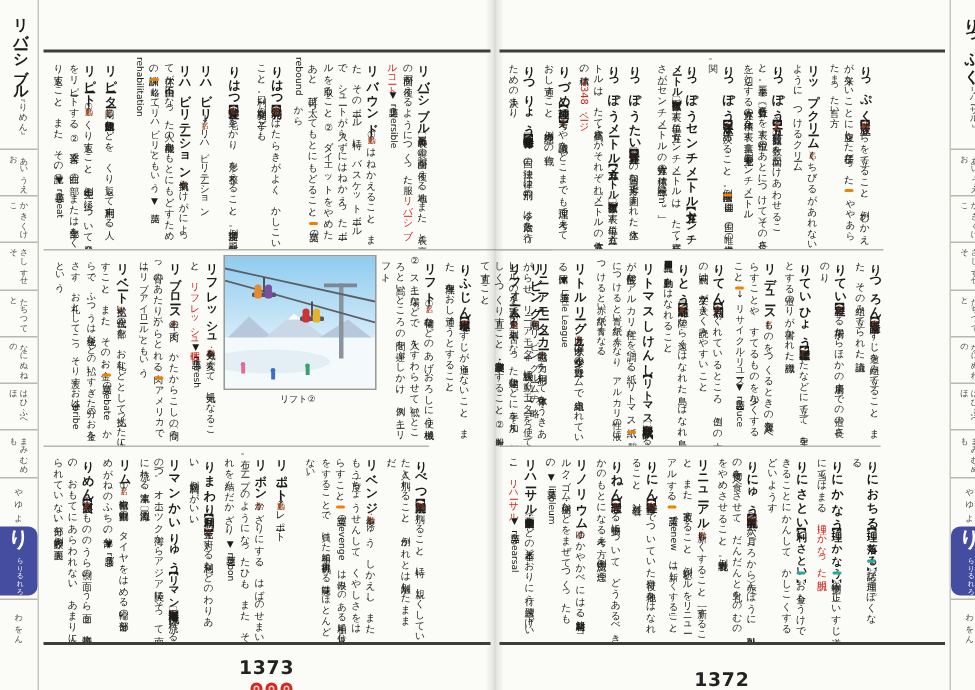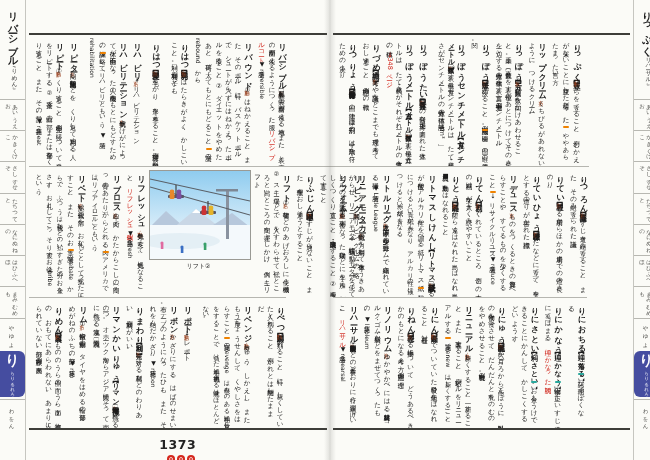--- a/index.html
+++ b/index.html
@@ -139,20 +139,23 @@
         <span class="fmark"></span>
       </div>
     </div>
 
     <div class="page">
       <div class="bands">
         <div class="band"><span class="entry"><span class="hw">りっぷく</span><span class="kj">【立腹】</span><span class="pos">〘名・動〙</span><span class="body">はらを立てること。例 むかえが来ないことに立腹した様子だった。</span><span class="chipO">参考</span><span class="note">ややあらたまった言い方。</span></span><span class="entry"><span class="hw">リップクリーム</span><span class="pos">〘名〙</span><span class="body">くちびるがあれないように、つけるクリーム。</span></span><span class="entry"><span class="hw">りっぽう</span><span class="kj">【立方】</span><span class="pos">〘名〙</span><span class="body">①〔算数〕同じ数を三回かけあわせること。三乗。②〔算数〕〈長さを表す単位のあとにつけて〉その長さを一辺とする立方体の体積を表す言葉。例 二十七立方センチメートル。</span></span><span class="entry"><span class="hw">りっぽう</span><span class="kj">【立法】</span><span class="pos">〘名〙</span><span class="body">法律を決めること。例 立法機関。</span><span class="chipO">参考</span><span class="note">国会は、国の唯一の立法機関。</span></span><span class="entry"><span class="hw">りっぽうセンチメートル</span><span class="kj">【立方センチメートル】</span><span class="pos">〘名〙</span><span class="body">〔算数〕体積を表す単位。一立方センチメートルは、たて・横・高さが一センチメートルの立方体の体積。記号は「cm³」</span></span><span class="entry"><span class="hw">りっぽうたい</span><span class="kj">【立方体】</span><span class="pos">〘名〙</span><span class="body">〔算数〕六つの合同な正方形で囲まれた立体。</span></span><span class="entry"><span class="hw">りっぽうメートル</span><span class="kj">【立方メートル】</span><span class="pos">〘名〙</span><span class="body">〔算数〕体積を表す単位。一立方メートルは、たて・横・高さがそれぞれ一メートルの立方体の体積。</span><span class="red">→348ページ</span></span><span class="entry"><span class="hw">りづめ</span><span class="kj">【理詰め】</span><span class="pos">〘名〙</span><span class="body">〈考えや議論を〉どこまでも理屈で考えておし通すこと。例 理詰めの作戦。</span></span><span class="entry"><span class="hw">りつりょう</span><span class="kj">【律令】</span><span class="pos">〘名〙</span><span class="body">〔歴史〕奈良時代・平安時代の、国の法律。律は刑罰の、令は政治を行うための決まり。</span></span></div>
         <div class="band"><span class="entry"><span class="hw">りつろん</span><span class="kj">【立論】</span><span class="pos">〘名・動〙</span><span class="body">議論のすじ道を組み立てること。また、その組み立てられた議論。</span></span><span class="entry"><span class="hw">りてい</span><span class="kj">【里程】</span><span class="pos">〘名〙</span><span class="body">ある場所からほかの場所までの道の長さ。道のり。</span></span><span class="entry"><span class="hw">りていひょう</span><span class="kj">【里程標】</span><span class="pos">〘名〙</span><span class="body">道ばたなどに立てて、里を単位とする道のりが書かれた標識。</span></span><span class="entry"><span class="hw">リデュース</span><span class="pos">〘名〙</span><span class="body">ものをつくるときの資源をへらすことや、すてるものを少なくすること。</span><span class="chipO">参考</span><span class="note">→リサイクル・リユース</span><span class="en">▼英語 reduce</span></span><span class="entry"><span class="hw">りてん</span><span class="kj">【利点】</span><span class="pos">〘名〙</span><span class="body">すぐれているところ。例 この本の利点は、文字が大きく読みやすいこと。</span></span><span class="entry"><span class="hw">りとう</span><span class="kj">【離島】</span><span class="pos">〘名〙</span><span class="body">□陸から遠くはなれた島。はなれ島。題 孤島 ■〘動〙島をはなれること。</span></span><span class="entry"><span class="hw">リトマスしけんし</span><span class="kj">【リトマス試験紙】</span><span class="pos">〘名〙</span><span class="body">〔理科〕ある液が酸性かアルカリ性かを調べる紙。リトマス紙。</span><span class="chipO">参考</span><span class="note">酸につけると青い紙が赤くなり、アルカリ性の液につけると赤い紙が青くなる。</span></span><span class="entry"><span class="hw">リトルリーグ</span><span class="pos">〘名〙</span><span class="body">九才以上、十二才以下の少年少女の野球チームで組織されている団体。</span><span class="en">▼英語 Little League</span></span><span class="entry"><span class="hw">リニアモーターカー</span><span class="pos">〘名〙</span><span class="body">磁気の力を利用して車体をうきあがらせ、リニアモーター〔＝直線状に動くモーター〕を使ってレールの上を高速で走る列車。</span></span></div>
         <div class="band"><span class="entry"><span class="hw">りにおちる</span><span class="kj">【理に落ちる】</span><span class="chipT">慣用</span><span class="body">話が理屈っぽくなる。</span></span><span class="entry"><span class="hw">りにかなう</span><span class="kj">【理にかなう】</span><span class="chipT">慣用</span><span class="body">物事の正しいすじ道に当てはまる。</span><span class="red">理にかなった説明。</span></span><span class="entry"><span class="hw">りにさとい</span><span class="kj">【利にさとい】</span><span class="chipT">慣用</span><span class="body">お金もうけできることにかんして、かしこくするどいようす。</span></span><span class="entry"><span class="hw">りにゅう</span><span class="kj">【離乳】</span><span class="pos">〘名・動〙</span><span class="body">〈生後五、六か月ごろから〉赤んぼうに、乳以外の食物を食べさせて、だんだんと乳をのむのをやめさせること。例 離乳食。</span></span><span class="entry"><span class="hw">リニューアル</span><span class="pos">〘名・動〙</span><span class="body">新しくすること。一新すること。また、改装すること。例 駅ビルをリニューアルする。</span><span class="chipO">参考</span><span class="note">英語で renew は「新しくする」こと。</span></span><span class="entry"><span class="hw">りにん</span><span class="kj">【離任】</span><span class="pos">〘名・動〙</span><span class="body">今までついていた役目や任地をはなれること。対 着任</span></span><span class="entry"><span class="hw">りねん</span><span class="kj">【理念】</span><span class="pos">〘名〙</span><span class="body">ある物事について、どうあるべきかのもとになる考え方。例 憲法の理念。</span></span><span class="entry"><span class="hw">リノリウム</span><span class="pos">〘名〙</span><span class="body">ゆかやかべにはる建築材料。コルク・ゴム・樹脂などをまぜてつくったもの。</span><span class="en">▼英語 linoleum</span></span><span class="entry"><span class="hw">リハーサル</span><span class="pos">〘名〙</span><span class="body">〈演劇・映画・放送・音楽などの〉本番どおりに行う練習。下げいこ。</span><span class="red">リハーサル</span><span class="en">▼英語 rehearsal</span></span></div>
       </div>
+      <div class="footer right">
+        <span class="pnum">1372</span>
+      </div>
     </div>
   </div>
 
   <div class="strip right">
     <div class="guide">
       <span class="gmain">りっぷく</span>
       <span class="gsub">『リハーサル』</span>
     </div>
     <div class="tabs">
         <div class="tab">あいうえお</div>

